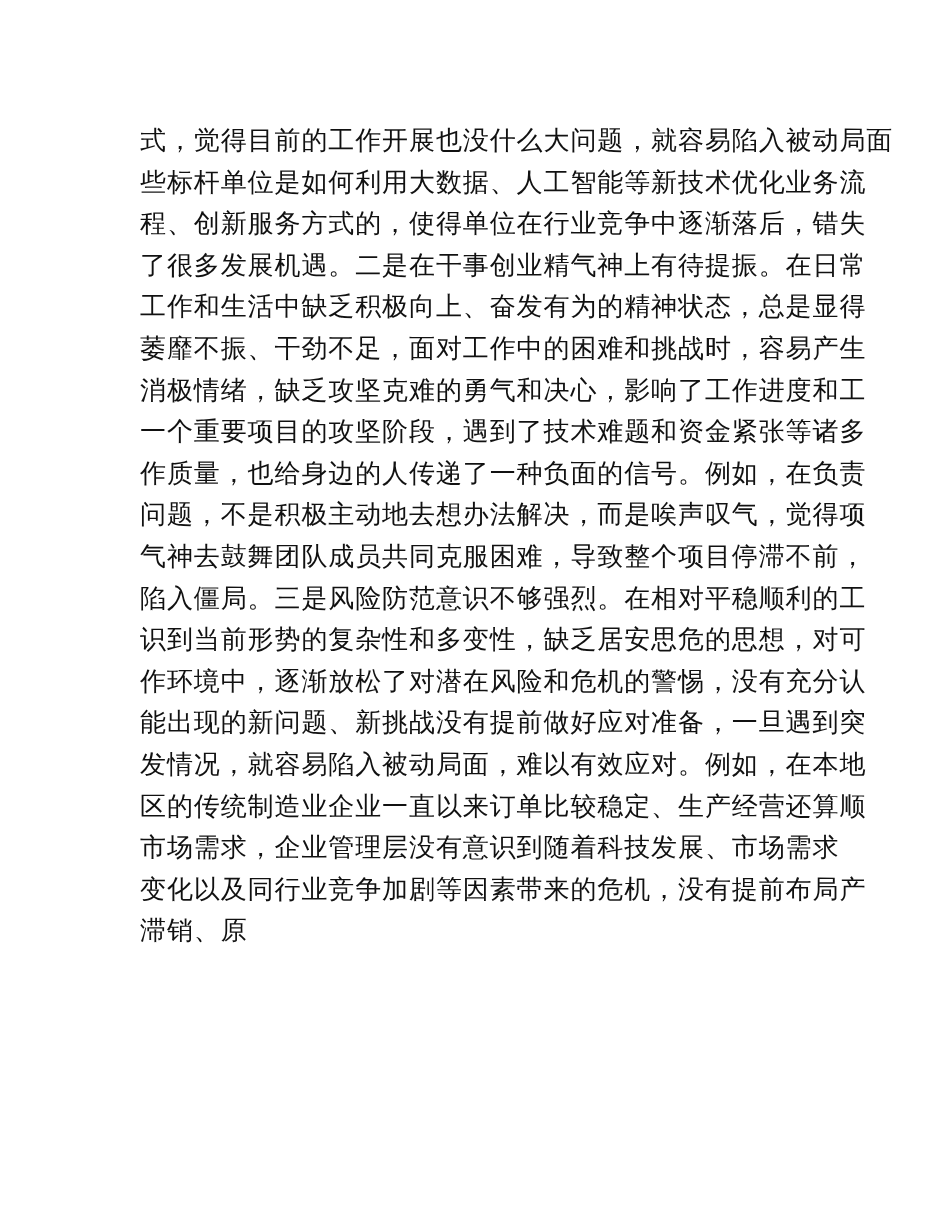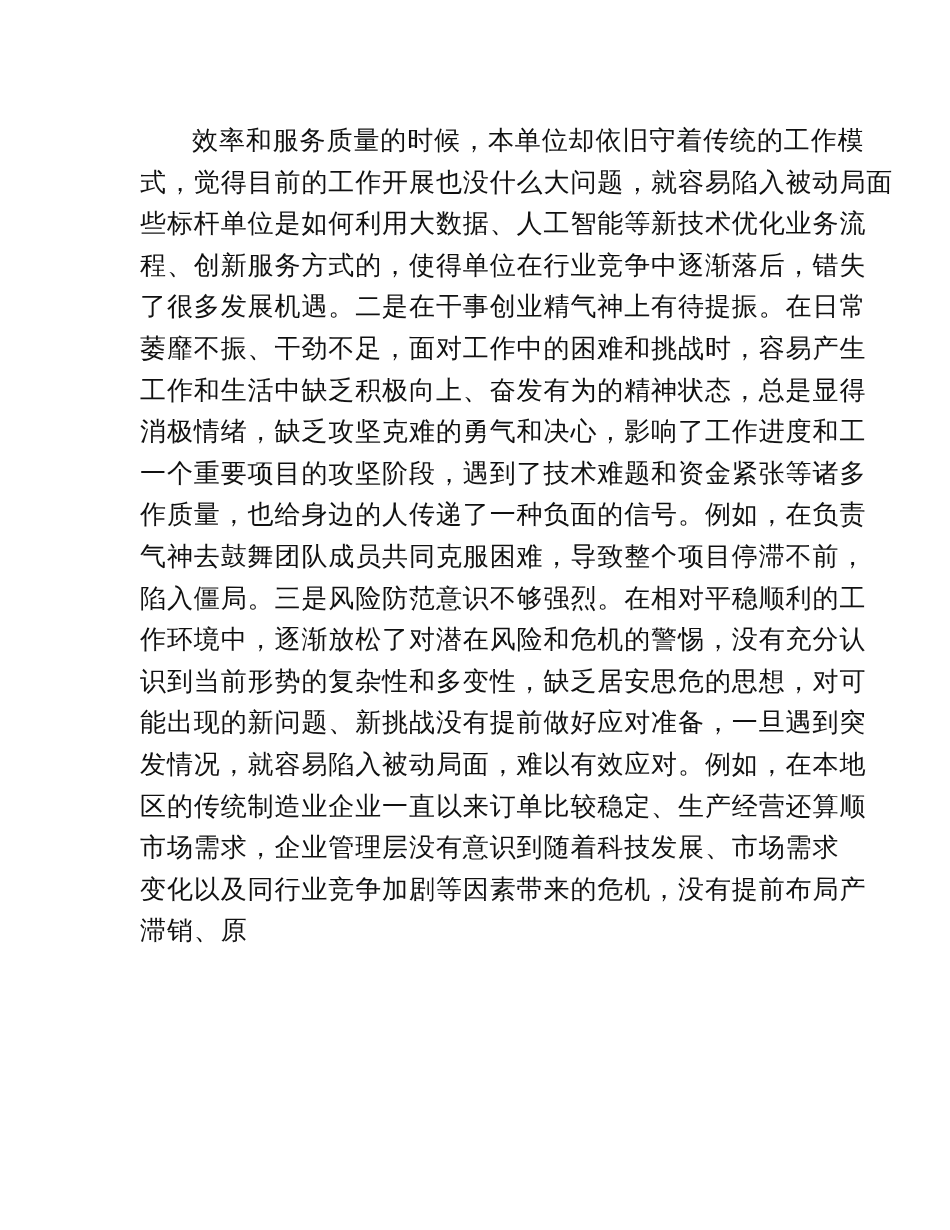--- a/index.html
+++ b/index.html
@@ -39,34 +39,34 @@
     }
     .line.indent {
       padding-left: 52px;
     }
   </style>
 </head>
 <body>
 
 <div class="page">
   <div class="text-block">
-    <span class="line indent">效率和服务质量的时候，本单位却依旧守着传统的工作模</span>
     <span class="line">式，觉得目前的工作开展也没什么大问题，就容易陷入被动局面</span>
     <span class="line">些标杆单位是如何利用大数据、人工智能等新技术优化业务流</span>
     <span class="line">程、创新服务方式的，使得单位在行业竞争中逐渐落后，错失</span>
     <span class="line">了很多发展机遇。二是在干事创业精气神上有待提振。在日常</span>
+    <span class="line">工作和生活中缺乏积极向上、奋发有为的精神状态，总是显得</span>
     <span class="line">萎靡不振、干劲不足，面对工作中的困难和挑战时，容易产生</span>
-    <span class="line">工作和生活中缺乏积极向上、奋发有为的精神状态，总是显得</span>
     <span class="line">消极情绪，缺乏攻坚克难的勇气和决心，影响了工作进度和工</span>
     <span class="line">一个重要项目的攻坚阶段，遇到了技术难题和资金紧张等诸多</span>
     <span class="line">作质量，也给身边的人传递了一种负面的信号。例如，在负责</span>
+    <span class="line">问题，不是积极主动地去想办法解决，而是唉声叹气，觉得项</span>
     <span class="line">气神去鼓舞团队成员共同克服困难，导致整个项目停滞不前，</span>
     <span class="line">陷入僵局。三是风险防范意识不够强烈。在相对平稳顺利的工</span>
+    <span class="line">识到当前形势的复杂性和多变性，缺乏居安思危的思想，对可</span>
     <span class="line">作环境中，逐渐放松了对潜在风险和危机的警惕，没有充分认</span>
-    <span class="line">识到当前形势的复杂性和多变性，缺乏居安思危的思想，对可</span>
     <span class="line">能出现的新问题、新挑战没有提前做好应对准备，一旦遇到突</span>
     <span class="line">发情况，就容易陷入被动局面，难以有效应对。例如，在本地</span>
     <span class="line">区的传统制造业企业一直以来订单比较稳定、生产经营还算顺</span>
     <span class="line">市场需求，企业管理层没有意识到随着科技发展、市场需求</span>
     <span class="line">变化以及同行业竞争加剧等因素带来的危机，没有提前布局产</span>
     <span class="line">滞销、原</span>
   </div>
 </div>
 
 </body></html>

